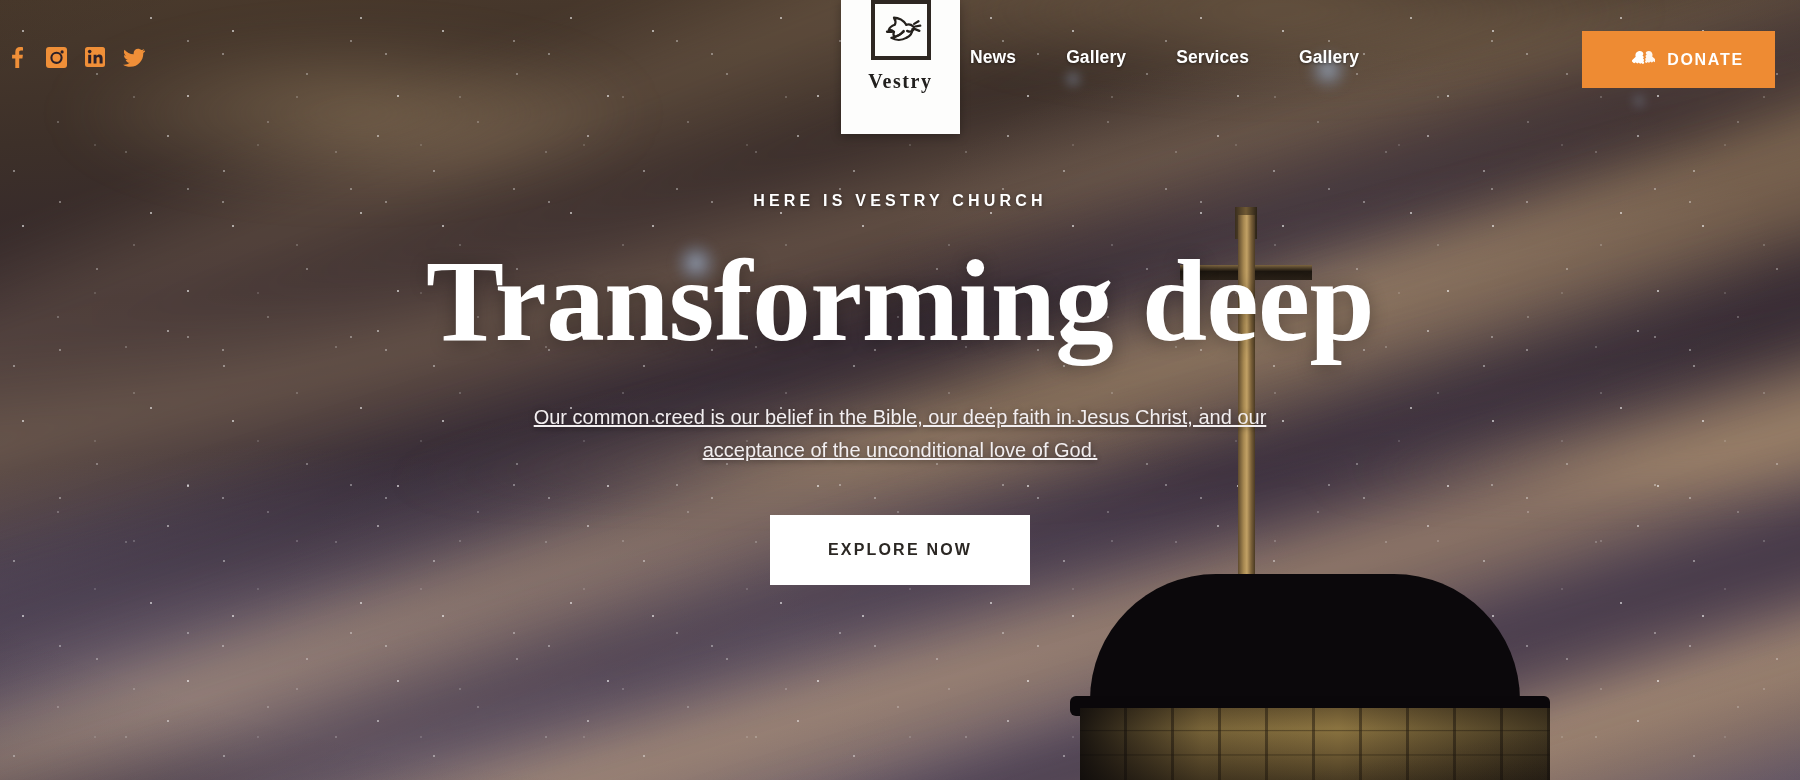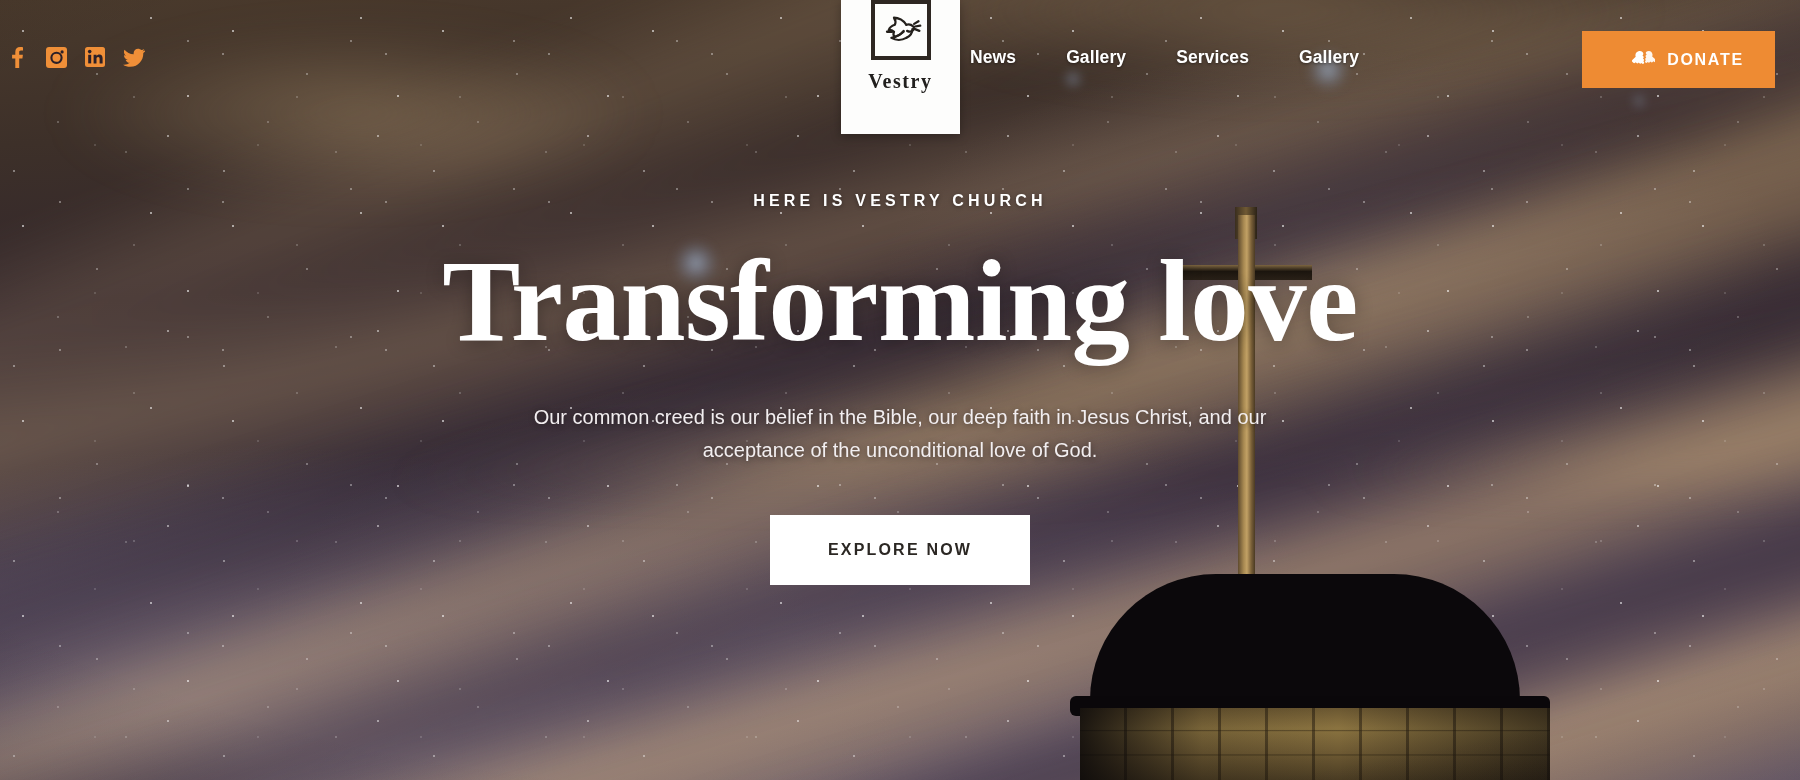--- a/index.html
+++ b/index.html
@@ -218,20 +218,21 @@
     color:#ffffff; text-align:center;
     letter-spacing:-0.5px;
     text-shadow:0 2px 18px rgba(0,0,0,0.30);
     max-width:1100px;
   }
   .hero-sub {
     margin-top:38px;
     font-size:20px; line-height:1.65; color:#f2eef0;
     text-align:center; max-width:810px;
     text-shadow:0 1px 6px rgba(0,0,0,0.45);
+    text-decoration:underline;
   }
   .explore-btn {
     margin-top:48px;
     width:260px; height:70px;
     background:#ffffff;
     display:flex; align-items:center; justify-content:center;
     cursor:pointer;
   }
   .explore-label {
     font-size:16px; font-weight:bold; color:#2b2723; letter-spacing:2.2px;
@@ -264,21 +265,21 @@
     <div class="drum"></div>
     <div class="drum-mortar"></div>
     <div class="drum-shade"></div>
   </div>
 
   <div class="vignette"></div>
 
   <div class="hero">
     <div class="eyebrow">HERE IS VESTRY CHURCH</div>
     <h1 class="hero-title">
-      <span>Transforming love</span><br>
+      <span>Transforming deep</span><br>
     </h1>
     <p class="hero-sub">Our common creed is our belief in the Bible, our deep faith in Jesus Christ, and our acceptance of the unconditional love of God.</p>
     <div class="explore-btn">
       <span class="explore-label">EXPLORE NOW</span>
     </div>
   </div>
 
   <div class="header">
 
     <div class="social">

